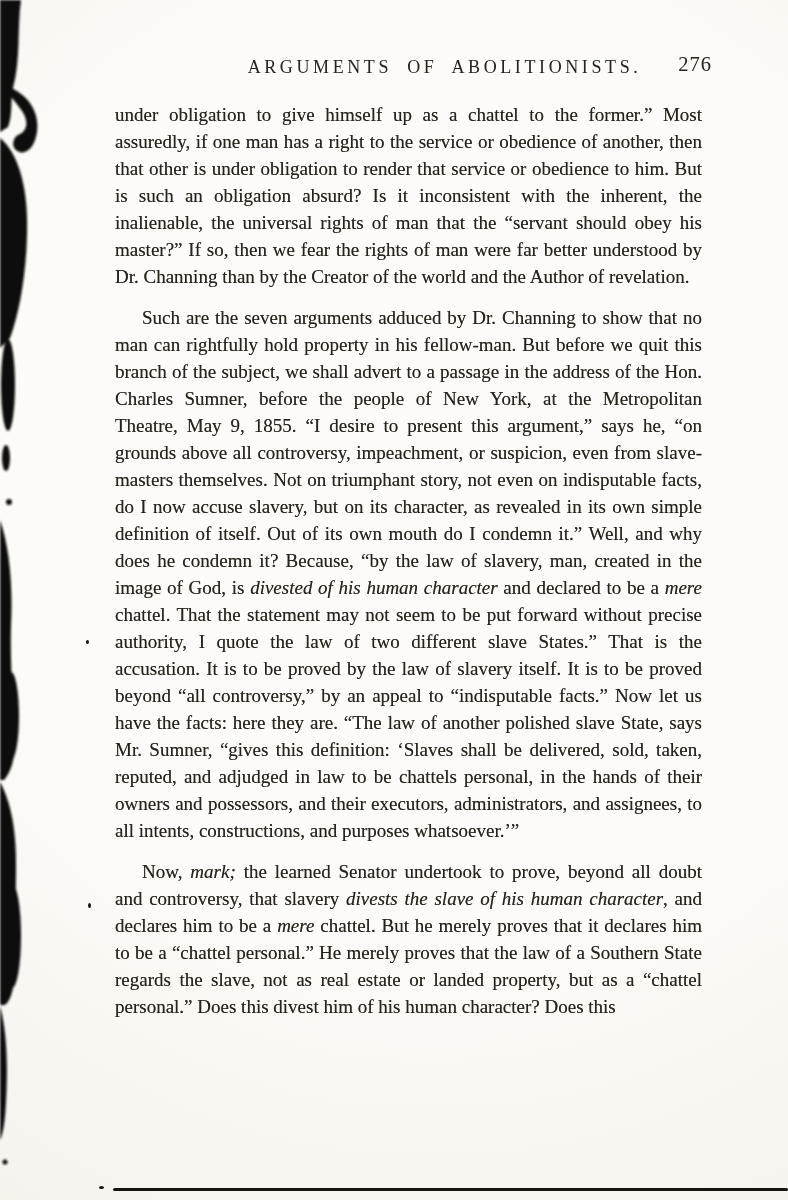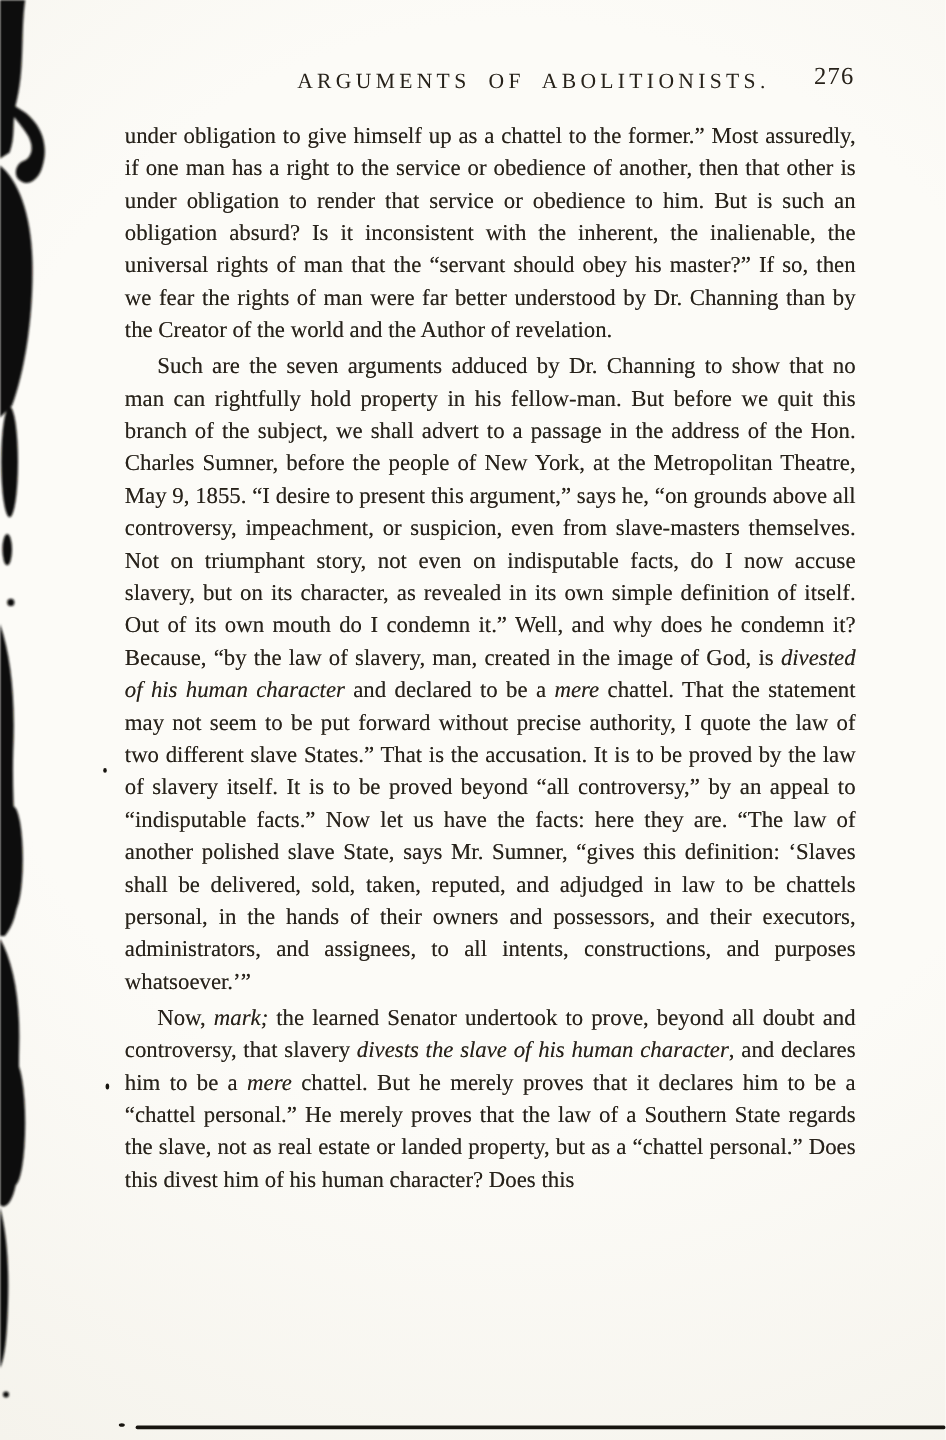--- a/index.html
+++ b/index.html
@@ -46,21 +46,21 @@
     top: -4px;
     font-size: 20.5px;
     letter-spacing: 1px;
   }
   .page-body {
     font-size: 19px;
     line-height: 27px;
     text-align: justify;
     text-shadow: 0 0 0.5px rgba(38, 32, 25, 0.55);
   }
-  .para { margin: 3px; }
+  .para { margin: 14px; }
   .para.indent { text-indent: 27px; }
   .ital { font-style: italic; }
   .bottom-rule {
     position: absolute;
     left: 113px;
     right: 0;
     bottom: 9px;
     height: 3px;
     background: var(--scanink, #2e2b27);
     border-radius: 2px;

